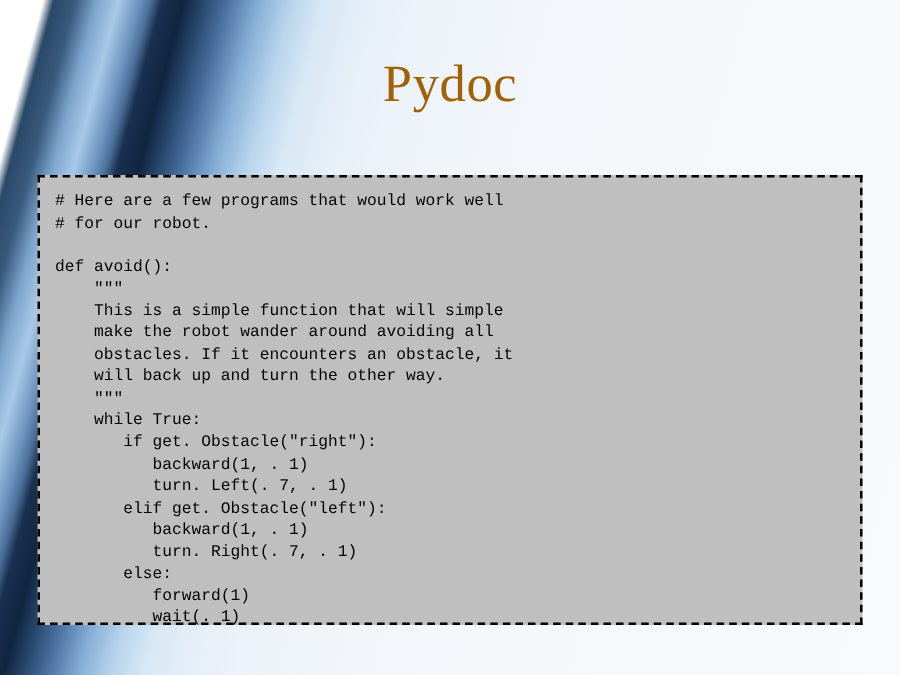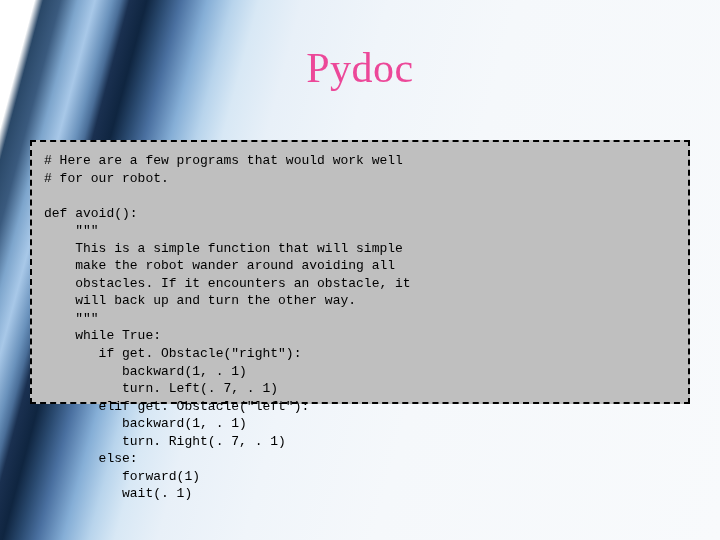--- a/index.html
+++ b/index.html
@@ -22,31 +22,31 @@
   .slide {
     position: absolute;
     top: 0; left: 0;
     width: 720px; height: 540px;
     padding: 0;
   }
   .title {
     text-align: center;
     font-size: 42px;
     font-weight: normal;
-    color: #ec4899;
+    color: #a16207;
     margin-top: 44px;
     margin-bottom: 28px;
     letter-spacing: 0.5px;
   }
   .codebox {
     position: absolute;
     left: 30px;
     top: 140px;
     width: 660px;
-    height: 264px;
+    height: 360px;
     background: #bfbfbf;
     border: 2px dashed #000;
     padding: 10px 12px;
   }
   .code {
     font-family: "Courier New", Courier, monospace;
     font-size: 13px;
     line-height: 1.35;
     color: #000;
     white-space: pre;

